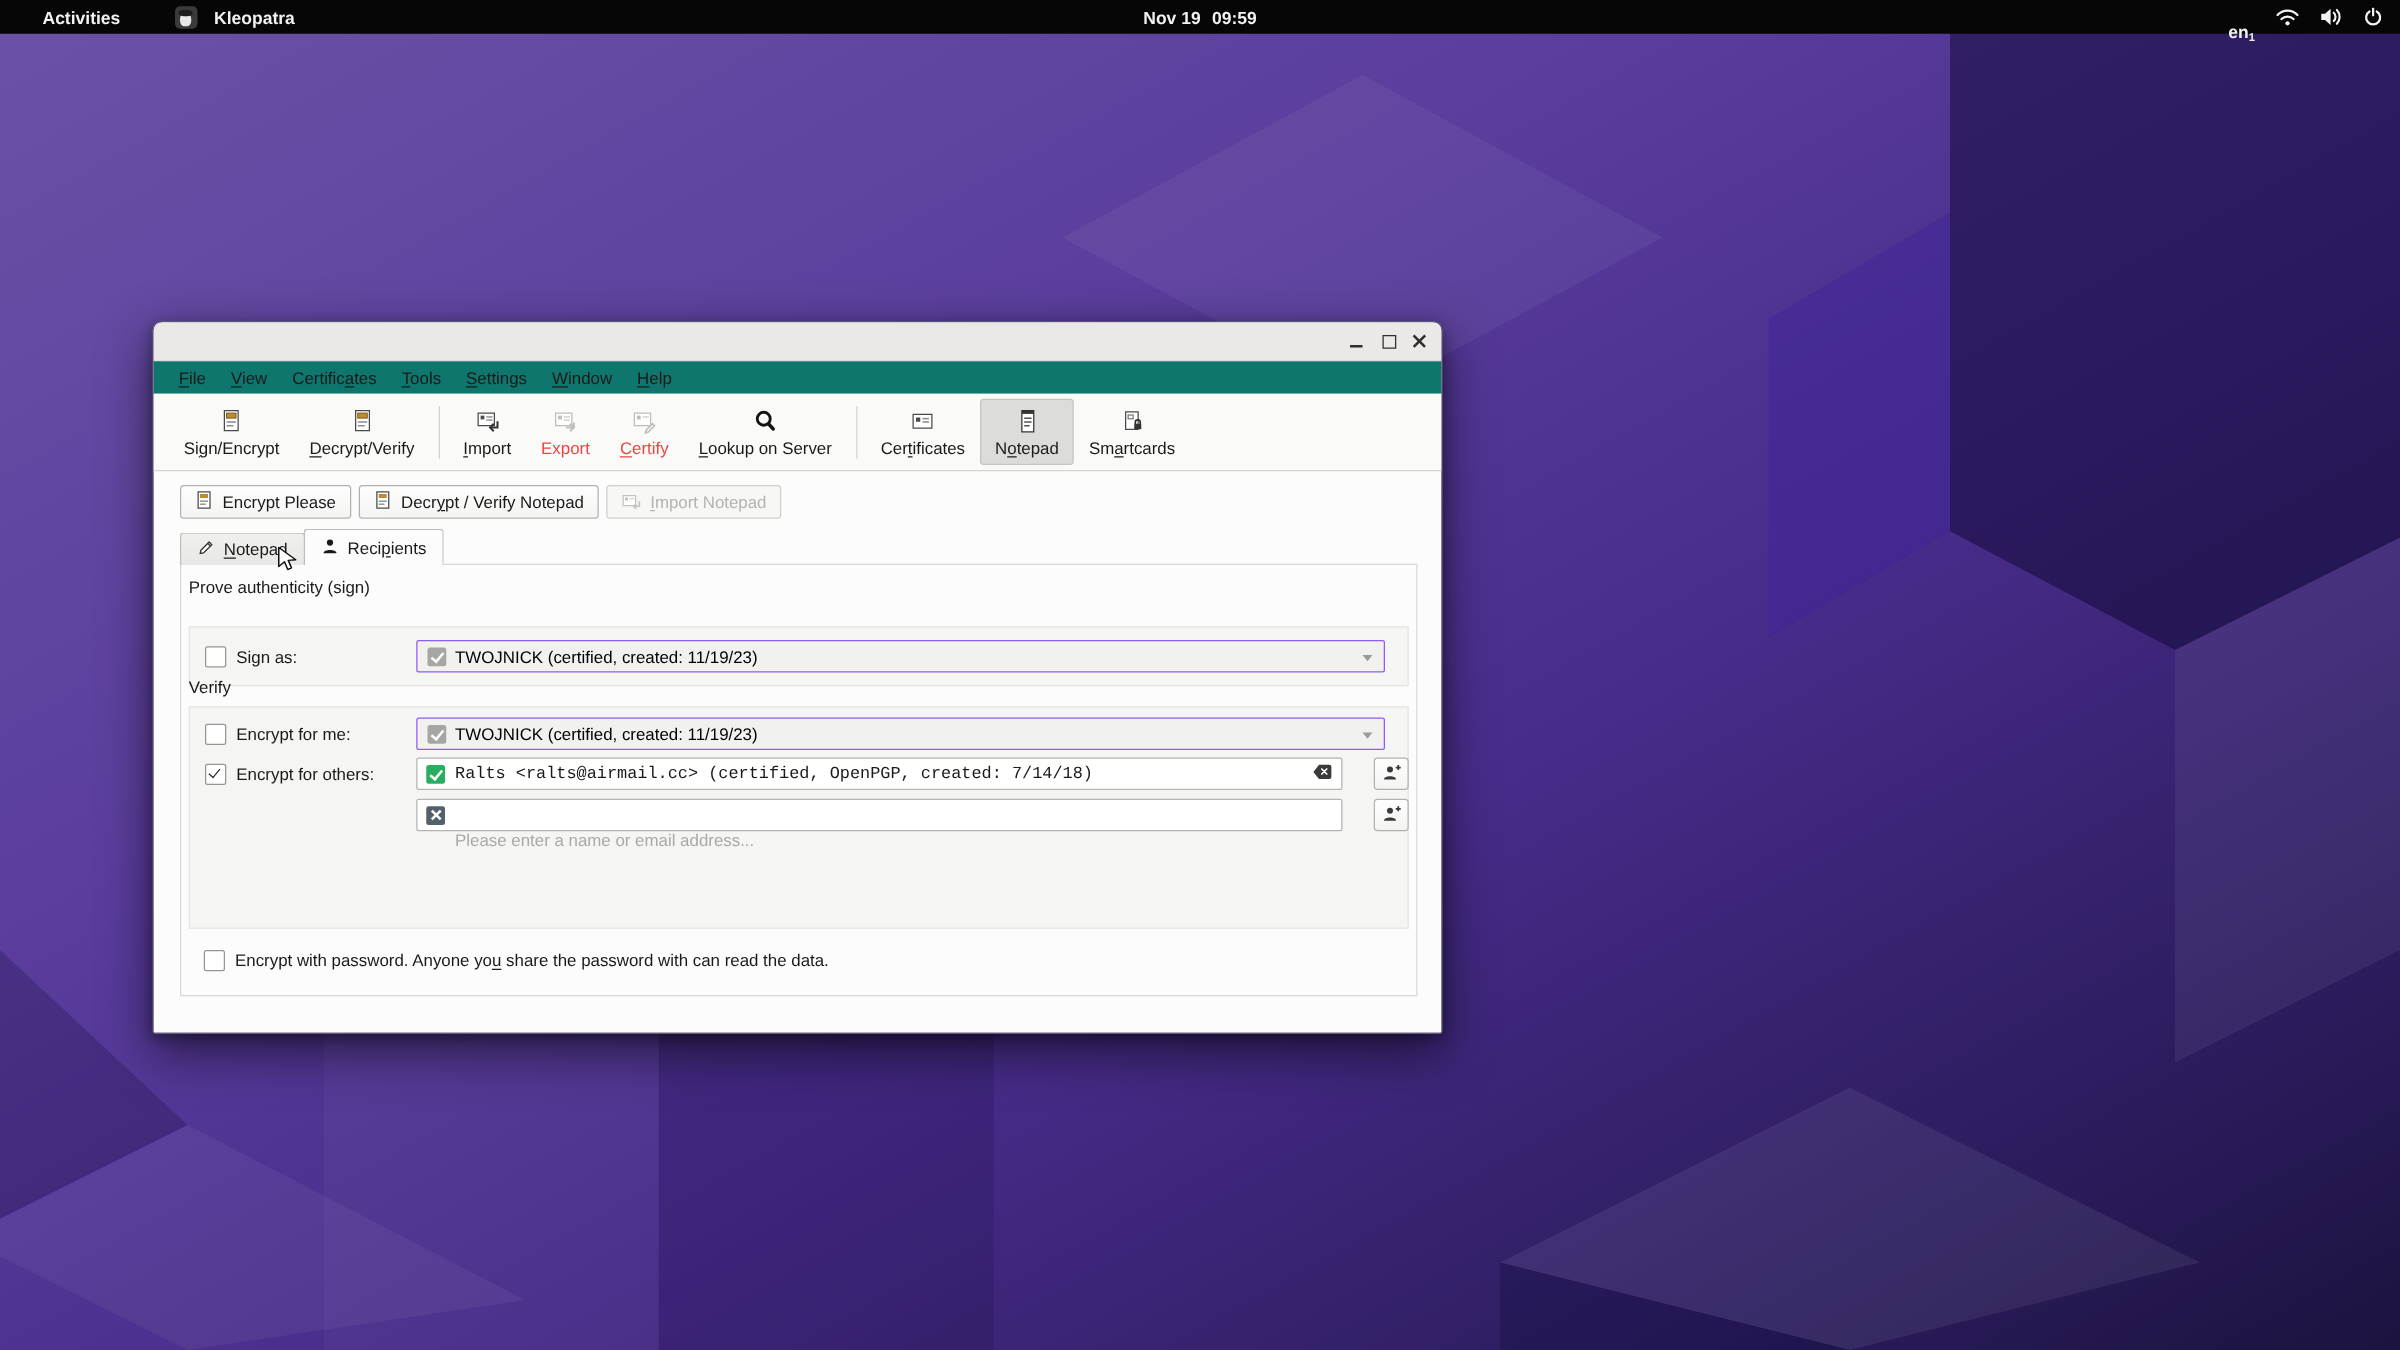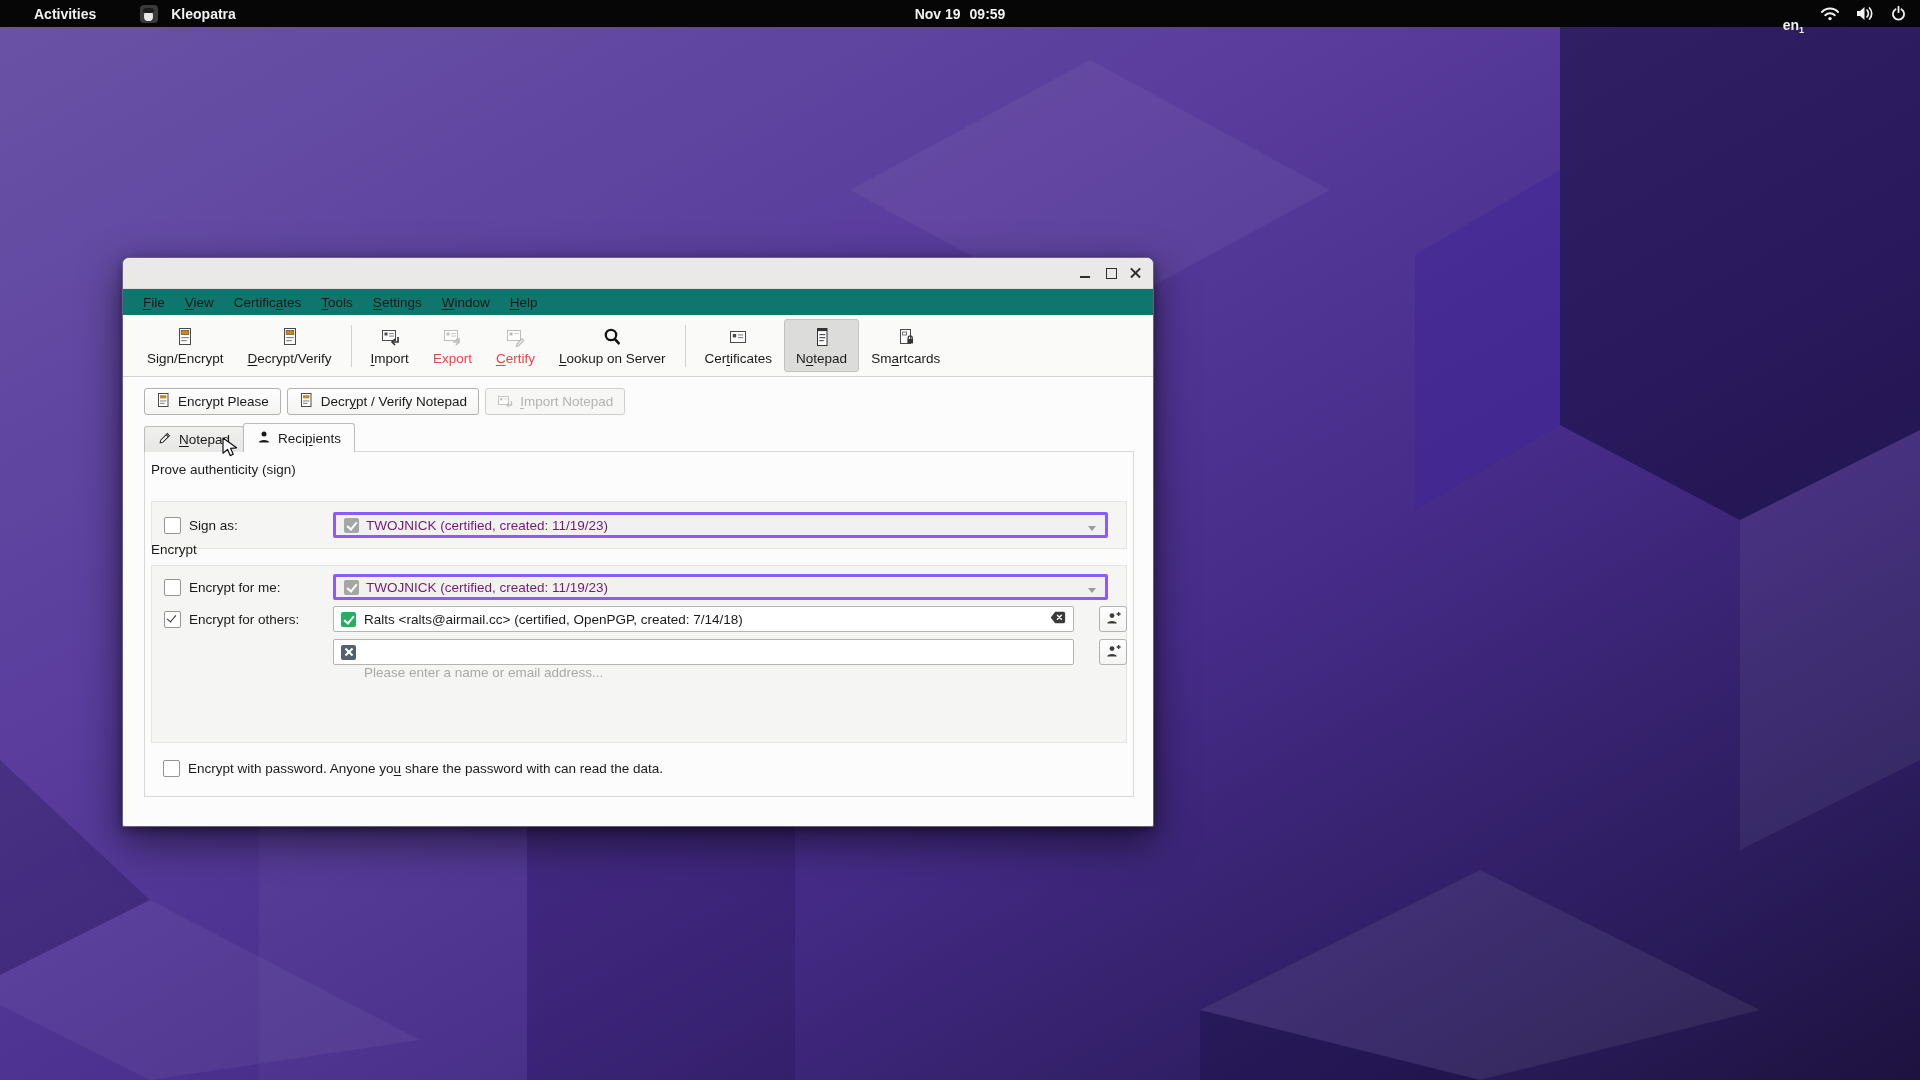--- a/index.html
+++ b/index.html
@@ -64,36 +64,36 @@
   .section-h{position:absolute;left:6px;color:#1b1b1b;}
   .groupbox{position:absolute;left:6px;width:974px;background:#f5f5f4;border:1px solid #e4e4e2;}
   .row{position:absolute;left:0;right:0;height:26px;display:flex;align-items:center;}
   .row .cb-cell{position:absolute;left:12px;display:flex;align-items:center;gap:8px;}
   .field{position:absolute;left:181px;}
 
   .checkbox{width:15px;height:15px;border:1px solid #959593;border-radius:2px;background:#fff;position:relative;flex:none;}
   .checkbox.checked::after{content:"";position:absolute;left:4px;top:1px;width:4px;height:8px;
     border:solid #2d2d2d;border-width:0 1.8px 1.8px 0;transform:rotate(40deg);}
 
-  .combo{height:26px;border:3px solid #8b5cf6;border-radius:2px;background:#f1f1f0;
-    display:flex;align-items:center;gap:7px;padding:0 8px;color:#701a75;position:relative;box-sizing:border-box;}
+  .combo{height:26px;border:1px solid #8b5cf6;border-radius:2px;background:#f1f1f0;
+    display:flex;align-items:center;gap:7px;padding:0 8px;color:#000000;position:relative;box-sizing:border-box;}
   .combo .arrow{position:absolute;right:9px;top:11px;width:0;height:0;border-left:4px solid transparent;
     border-right:4px solid transparent;border-top:5px solid #9b9b99;}
   .status-sq{width:15px;height:15px;border-radius:2px;position:relative;flex:none;}
   .status-sq.graycheck{background:#a6a6a4;}
   .status-sq.greencheck{background:#27ae60;}
   .status-sq.graycheck::after,.status-sq.greencheck::after{content:"";position:absolute;left:5px;top:2px;width:4px;height:8px;
     border:solid #fff;border-width:0 2px 2px 0;transform:rotate(40deg);}
   .status-sq.slatex{background:#52616b;}
   .status-sq.slatex::before,.status-sq.slatex::after{content:"";position:absolute;left:2.5px;top:6.5px;width:10px;height:2px;background:#fff;}
   .status-sq.slatex::before{transform:rotate(45deg);}.status-sq.slatex::after{transform:rotate(-45deg);}
 
   .lineedit{height:26px;border:1px solid #b4b4b2;border-radius:2px;background:#fff;
     display:flex;align-items:center;gap:8px;padding:0 7px;box-sizing:border-box;}
-  .lineedit .val{flex:1;white-space:nowrap;overflow:hidden;}
+  .lineedit .val{flex:1;white-space:nowrap;overflow:hidden;font-family:Liberation Mono, monospace;}
   .lineedit input{flex:1;border:none;outline:none;background:transparent;font:inherit;color:#1a1a1a;padding:0;margin-top:40px;}
   .lineedit input::placeholder{color:#a9a9a7;}
   .sqbtn{position:absolute;width:28px;height:26px;border:1px solid #b2b2b0;border-radius:3px;
     background:linear-gradient(#fefefe,#f4f4f3);display:flex;align-items:center;justify-content:center;box-sizing:border-box;}
 
   .pw-row{position:absolute;left:18px;top:308px;display:flex;align-items:center;gap:8px;}
 
   .cursor{position:absolute;z-index:60;}
 </style>
 </head>
@@ -361,21 +361,21 @@
             <span>Sign as:</span>
           </span>
           <div class="field combo" style="width:775px;">
             <span class="status-sq graycheck"></span>
             <span>TWOJNICK (certified, created: 11/19/23)</span>
             <span class="arrow"></span>
           </div>
         </div>
       </div>
 
-      <div class="section-h" style="top:90px;">Encrypt</div>
+      <div class="section-h" style="top:90px;">Verify</div>
 
       <div class="groupbox" style="top:113px;height:176px;">
         <div class="row" style="top:8px;">
           <span class="cb-cell">
             <span class="checkbox"></span>
             <span>Encrypt for me:</span>
           </span>
           <div class="field combo" style="width:775px;">
             <span class="status-sq graycheck"></span>
             <span>TWOJNICK (certified, created: 11/19/23)</span>

